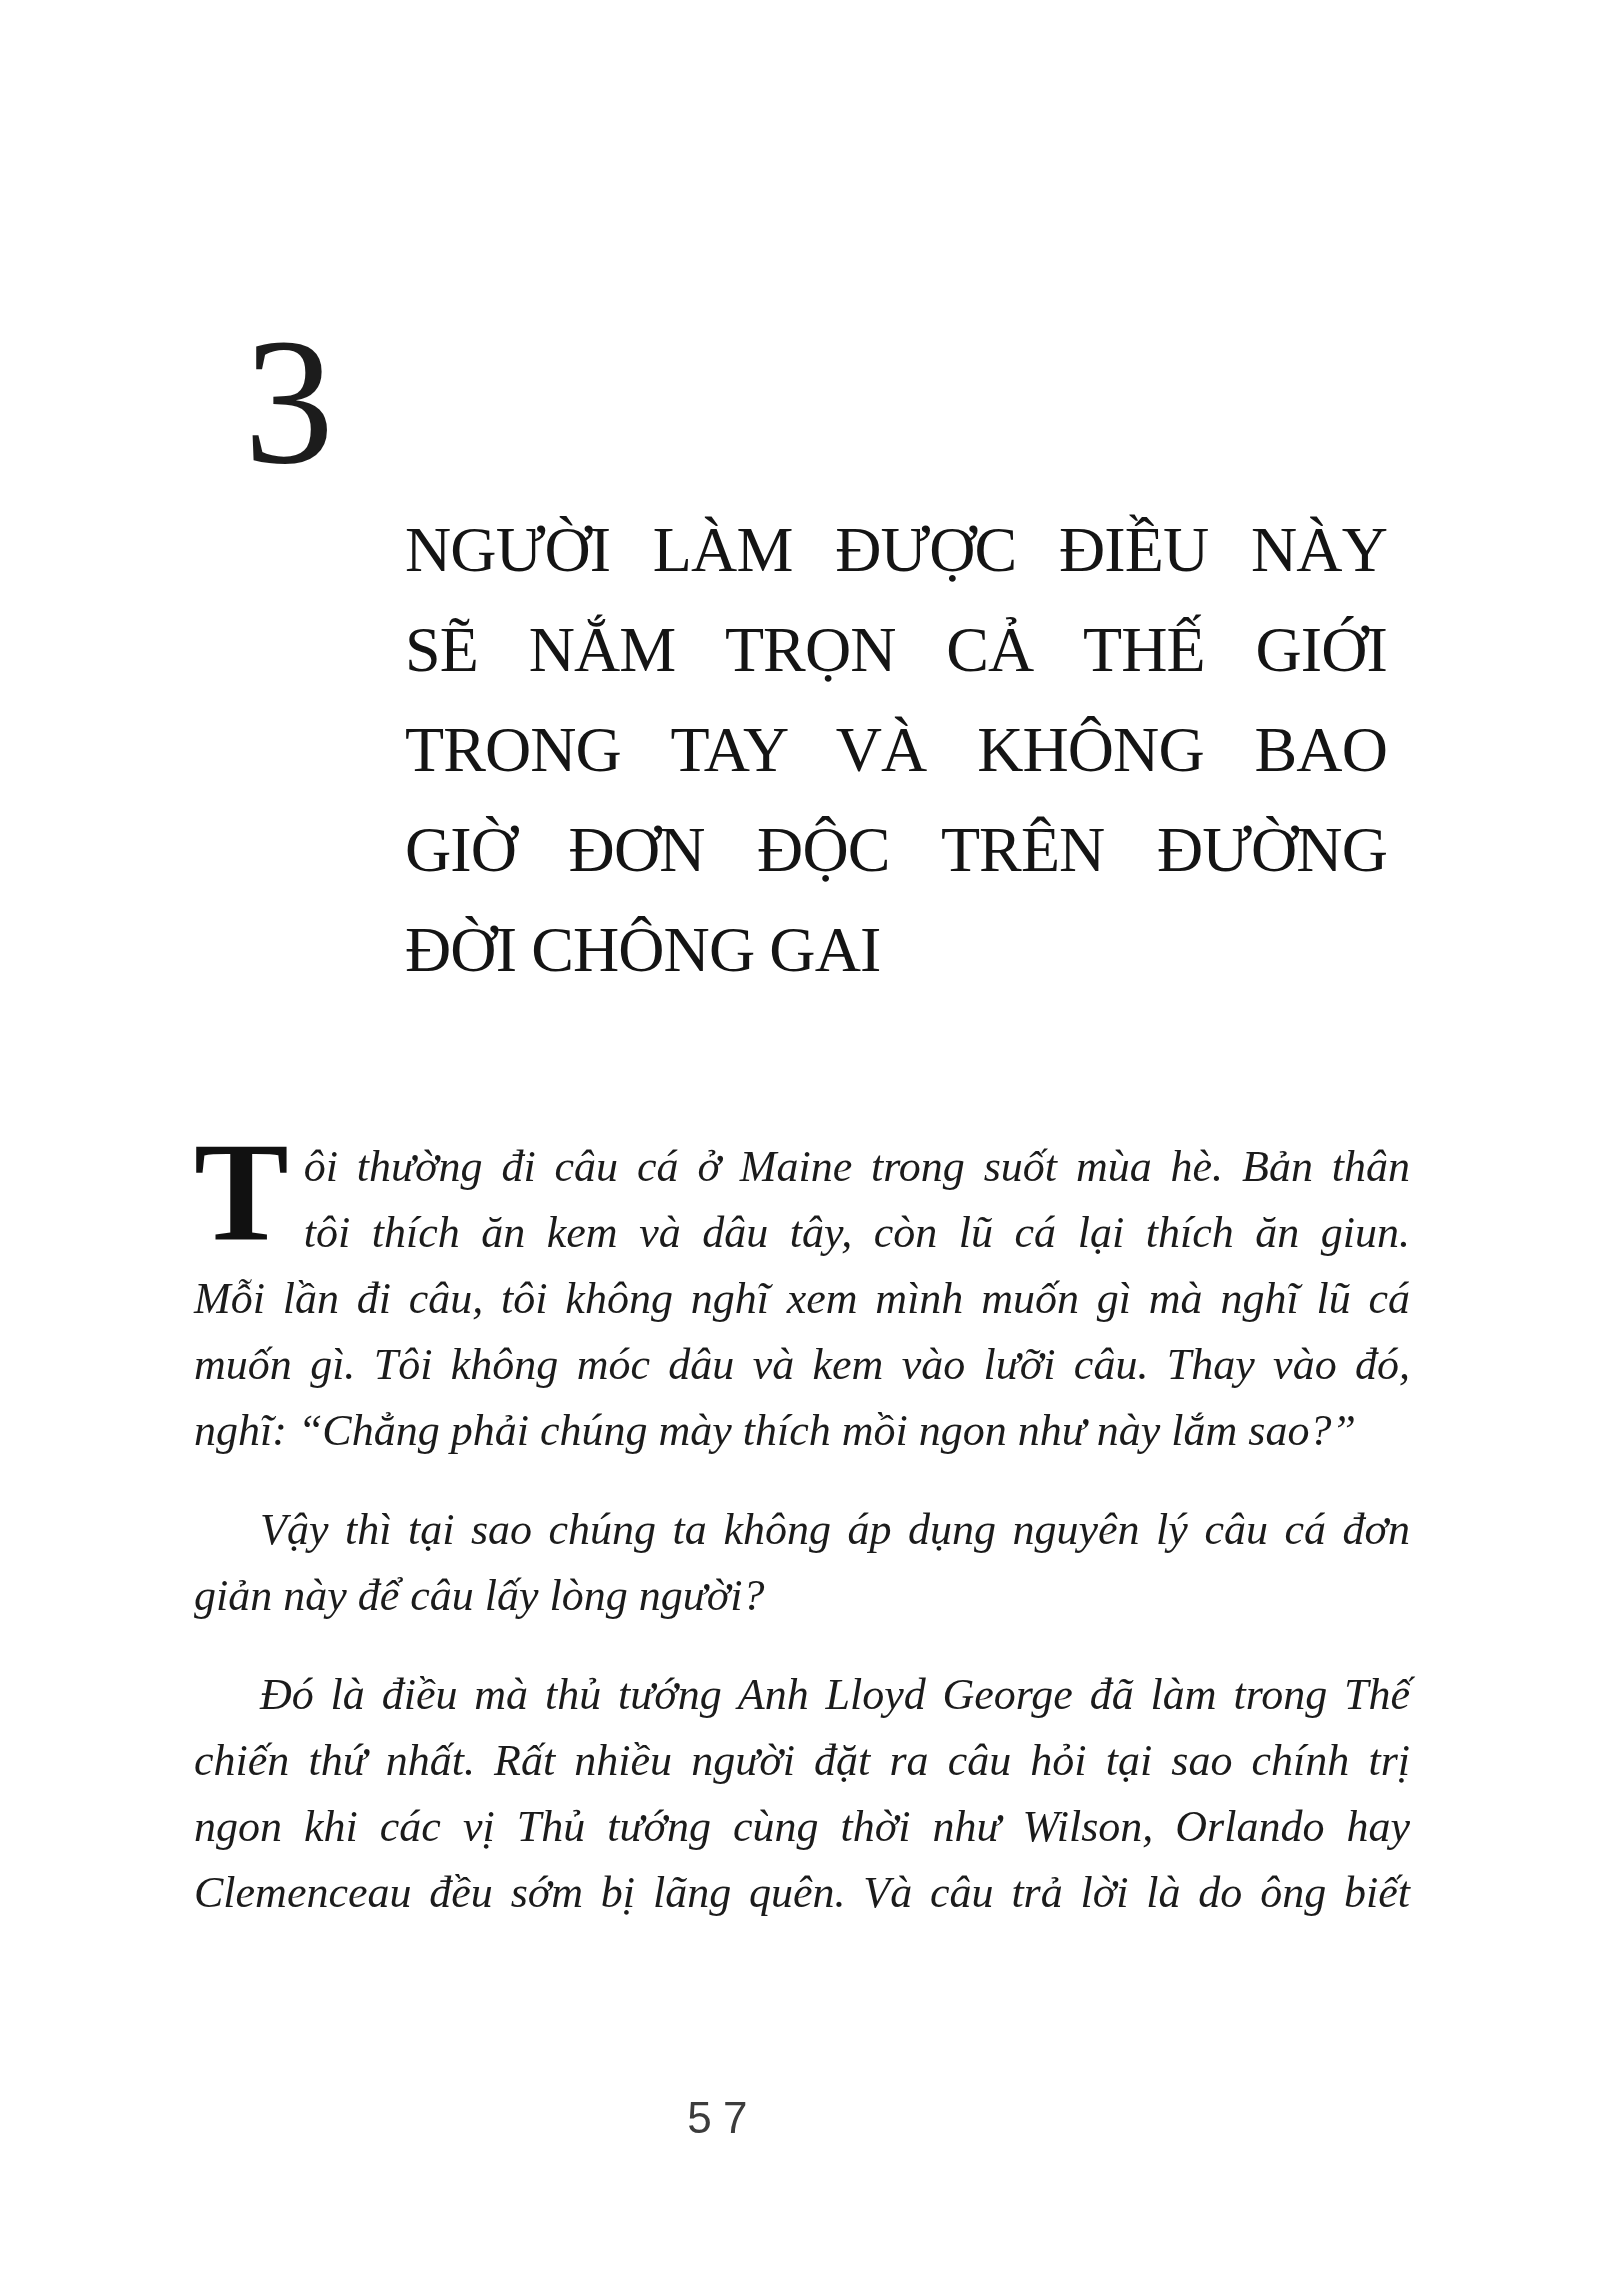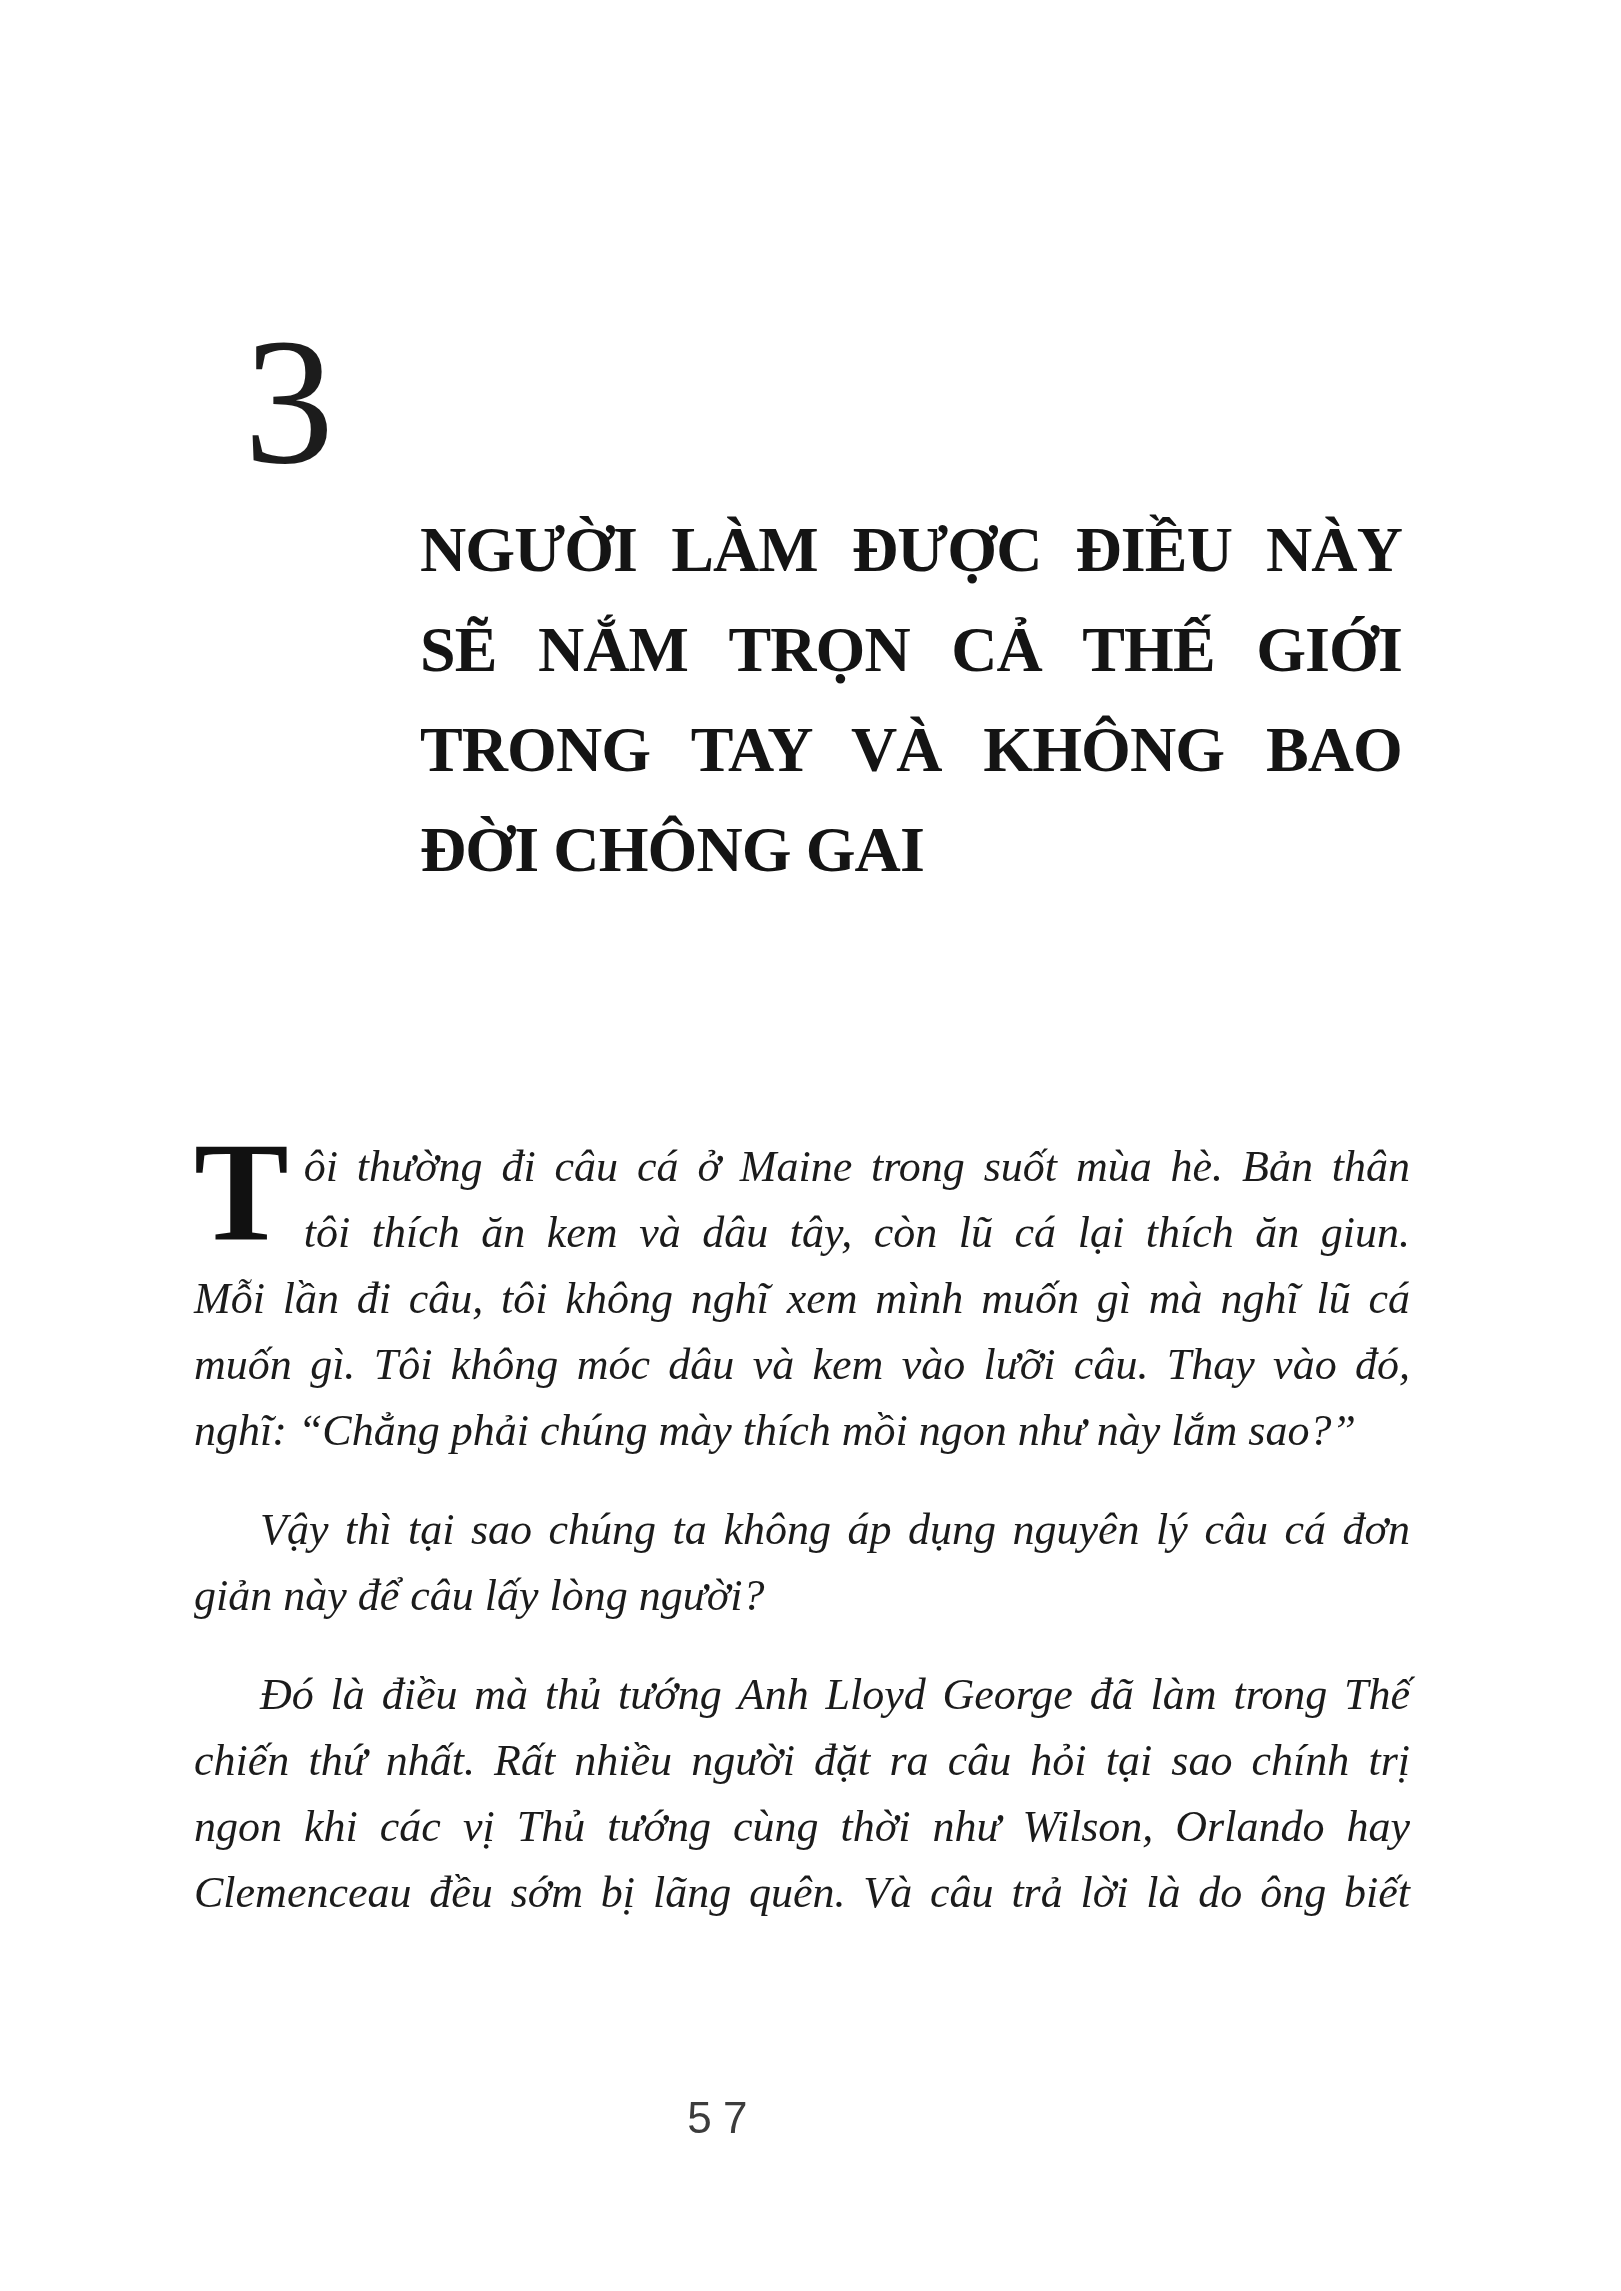--- a/index.html
+++ b/index.html
@@ -21,26 +21,26 @@
     position: absolute;
     left: 244px;
     top: 312px;
     font-size: 180px;
     line-height: 1;
     font-weight: 400;
     color: #1c1c1c;
   }
   .chapter-title {
     position: absolute;
-    left: 420px;
+    left: 405px;
     top: 500px;
     width: 982px;
     font-size: 64px;
     line-height: 100px;
-    font-weight: 700;
+    font-weight: 400;
     letter-spacing: -0.9px;
     color: #141414;
   }
   .title-line {
     text-align: justify;
     text-align-last: justify;
   }
   .title-line.last {
     text-align: center;
     text-align-last: left;
@@ -95,20 +95,21 @@
 <body>
 
 <div class="page">
 
   <div class="chapter-number">3</div>
 
   <div class="chapter-title">
     <div class="title-line">NGƯỜI LÀM ĐƯỢC ĐIỀU NÀY</div>
     <div class="title-line">SẼ NẮM TRỌN CẢ THẾ GIỚI</div>
     <div class="title-line">TRONG TAY VÀ KHÔNG BAO</div>
+    <div class="title-line">GIỜ ĐƠN ĐỘC TRÊN ĐƯỜNG</div>
     <div class="title-line last">ĐỜI CHÔNG GAI</div>
   </div>
 
   <div class="body-text">
 
     <div class="paragraph">
       <span class="drop-cap">T</span>
       <div class="text-line">ôi thường đi câu cá ở Maine trong suốt mùa hè. Bản thân</div>
       <div class="text-line">tôi thích ăn kem và dâu tây, còn lũ cá lại thích ăn giun.</div>
       <div class="text-line">Mỗi lần đi câu, tôi không nghĩ xem mình muốn gì mà nghĩ lũ cá</div>

